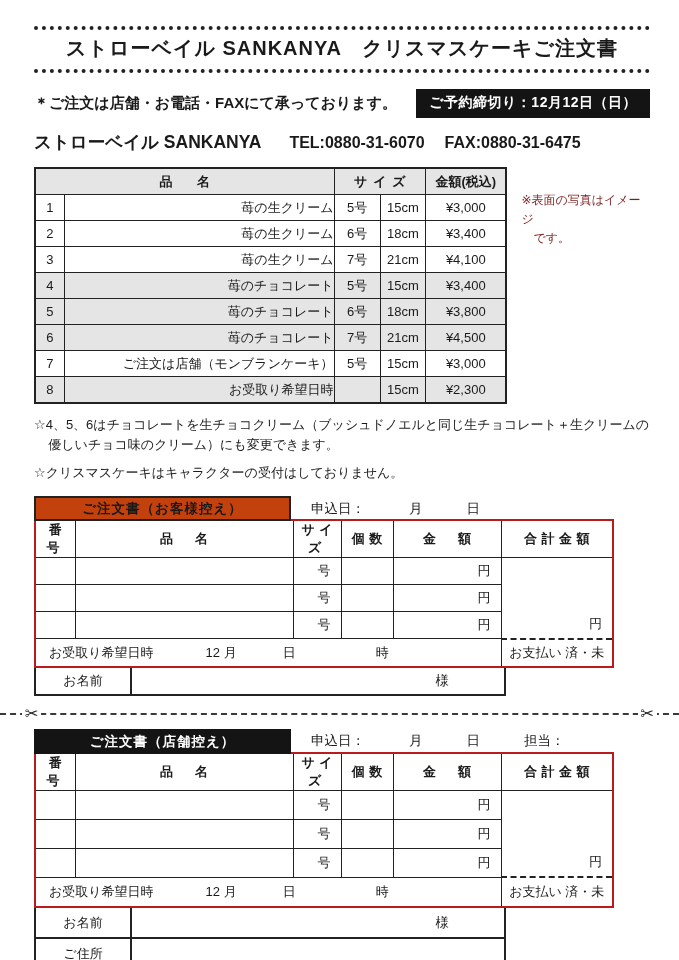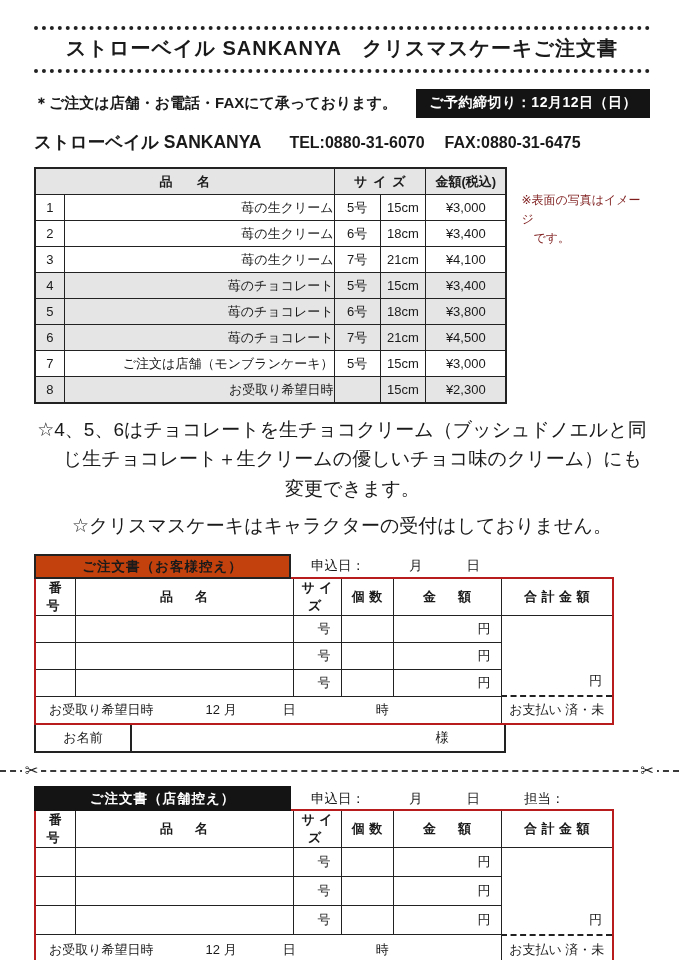--- a/index.html
+++ b/index.html
@@ -27,21 +27,21 @@
   .product-table { border:2px solid #222; }
   .product-table th, .product-table td { border:1px solid #222; font-size:13px; height:25px; padding:0; }
   .product-table th { background:#e5e5e5; font-weight:bold; letter-spacing:0.45em; text-indent:0.45em; }
   .product-table th.tight { letter-spacing:0; text-indent:0; }
   .c-no, .c-go, .c-cm, .c-price { text-align:center; }
   .c-name { text-align:right; padding-left:14px; }
   tr.shaded td { background:#e5e5e5; }
   .side-note { font-size:12px; line-height:1.6; margin-top:24px; color:#7f1d1d; }
   .side-note .l2 { padding-left:1em; }
   
-  .notes { margin-top:11px; font-size:19px; line-height:1.55;text-align:center; }
+  .notes { margin-top:11px; font-size:13px; line-height:1.55; }
   .note1 { padding-left:1.1em; text-indent:-1.1em; max-width:608px; }
   .note2 { margin-top:8px; }
   
   .form { margin-top:13px; }
   .form-head { display:flex; align-items:center; }
   .form-title { box-sizing:border-box; width:257px; height:25px; line-height:21px; text-align:center;
     border:2px solid #222; font-size:13.5px; font-weight:bold; letter-spacing:1px; }
   .form-title.gray { background:#c2410c; }
   .form-title.black { background:#141414; color:#fff; border-color:#141414; }
   .apply-line { display:flex; gap:44px; margin-left:20px; font-size:13.5px; }

